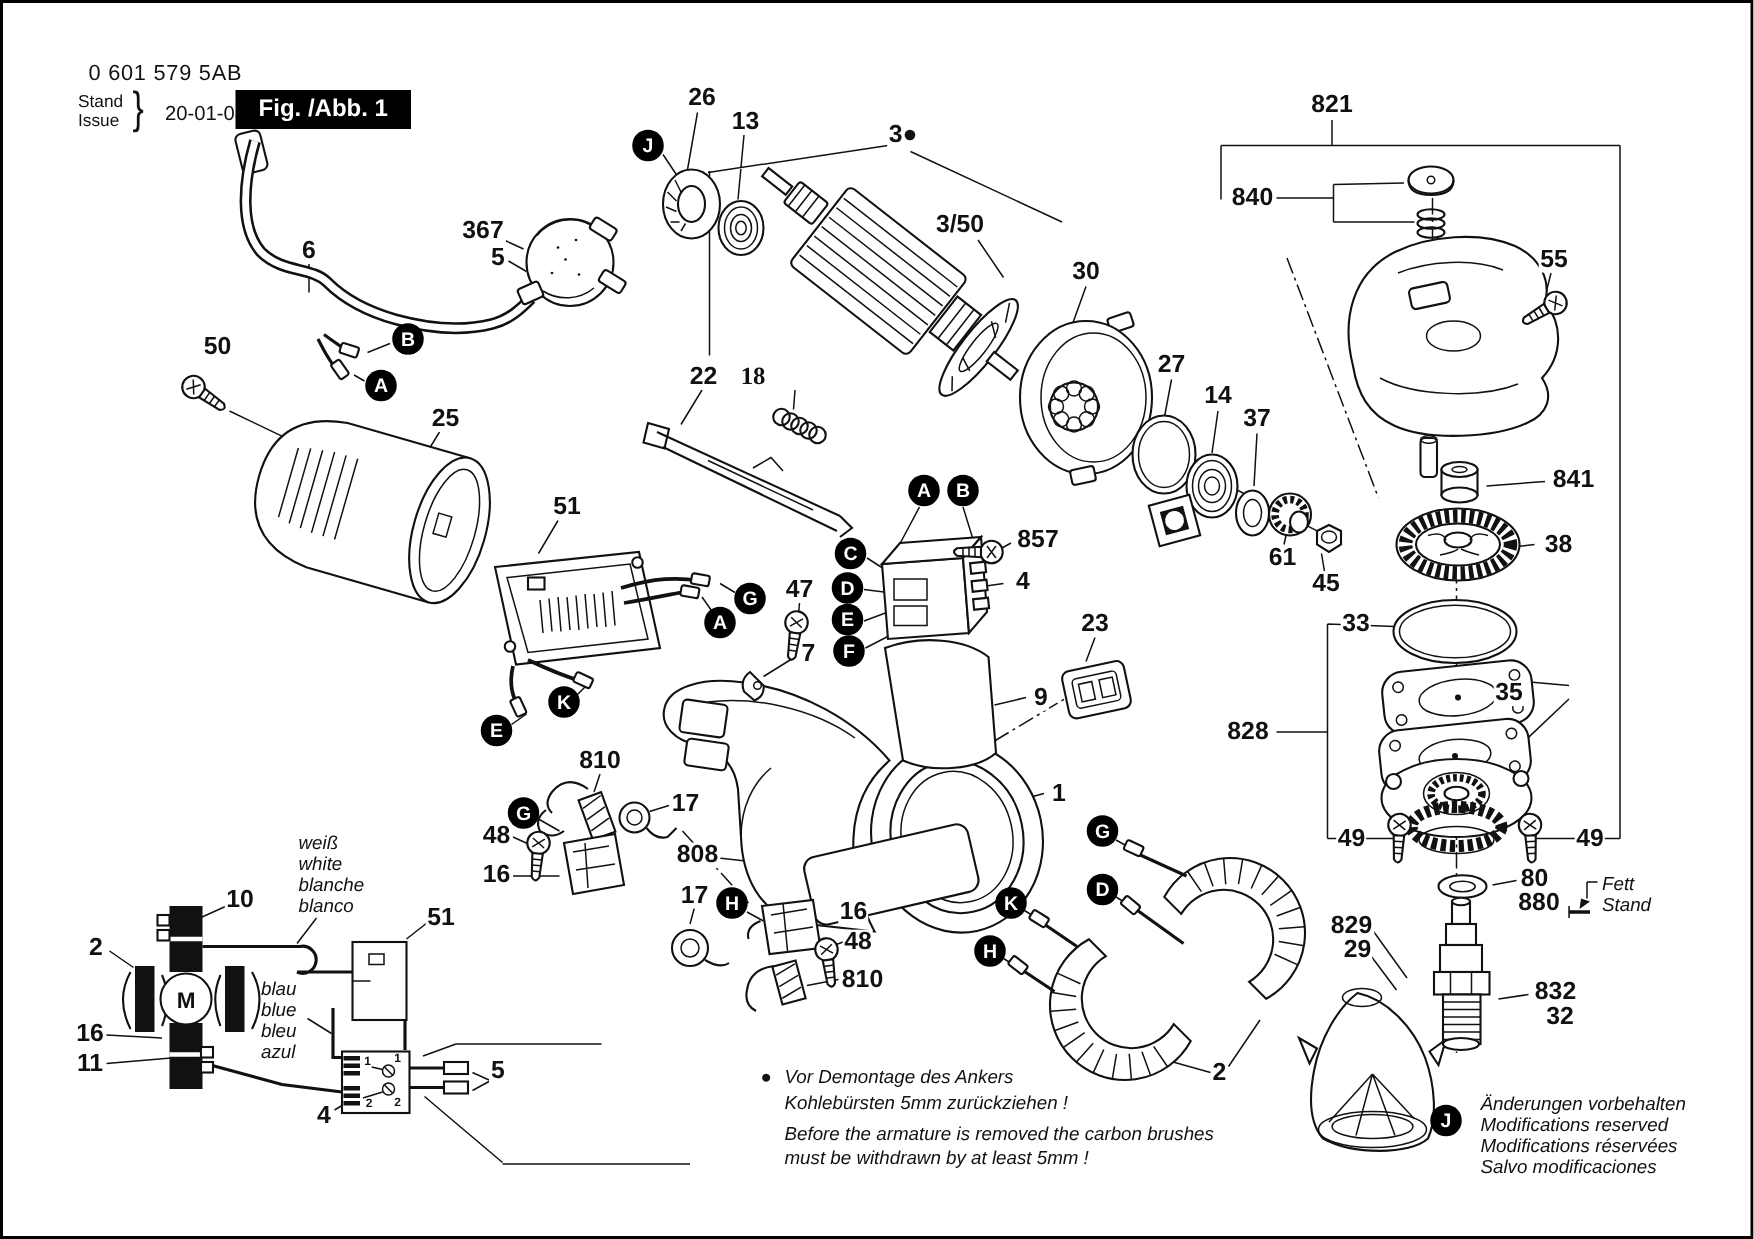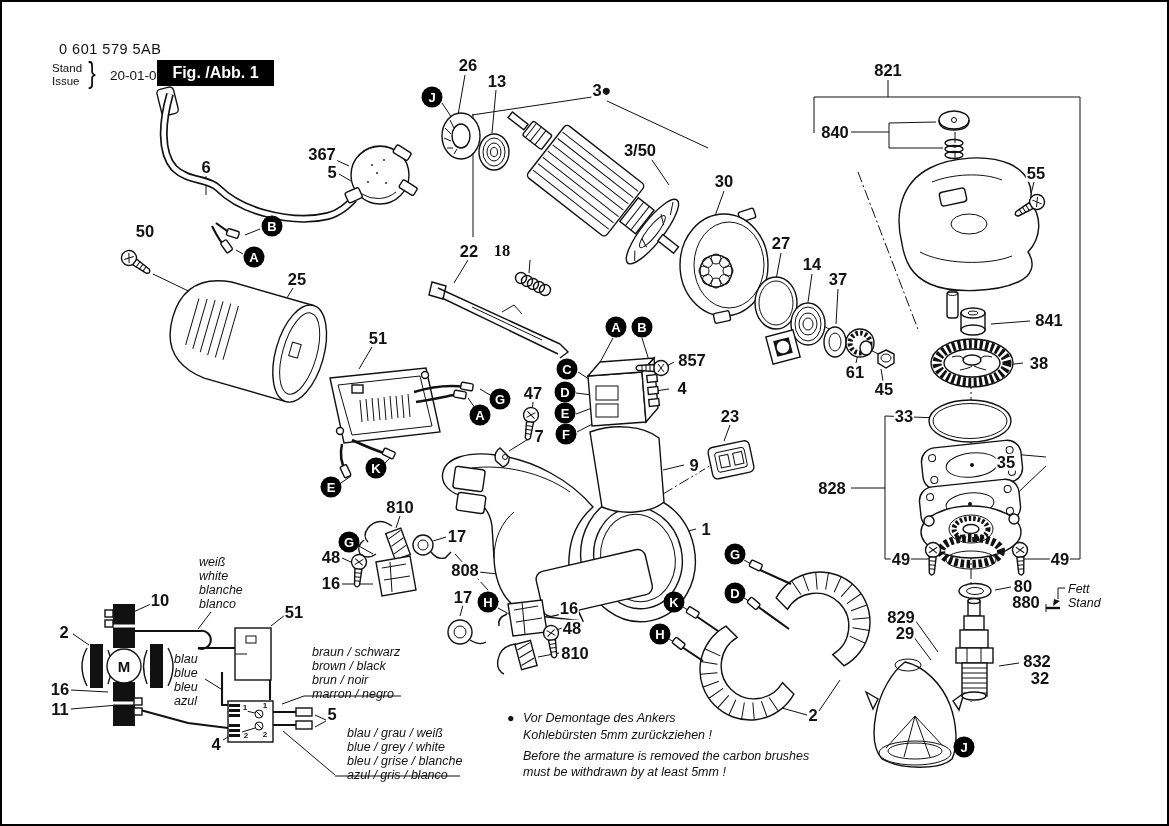--- a/index.html
+++ b/index.html
@@ -544,40 +544,34 @@
   <div>white</div>
   <div>blanche</div>
   <div>blanco</div>
 </div>
 <div class="tblock" style="left:172px;top:650px">
   <div>blau</div>
   <div>blue</div>
   <div>bleu</div>
   <div>azul</div>
 </div>
-<div class="tblock" style="left:310px;top:643px">
-  <div>braun / schwarz</div>
-  <div>brown / black</div>
-  <div>brun / noir</div>
-  <div>marron / negro</div>
-</div>
-<div class="tblock" style="left:345px;top:724px">
-  <div>blau / grau / weiß</div>
-  <div>blue / grey / white</div>
-  <div>bleu / grise / blanche</div>
-  <div>azul / gris / blanco</div>
-</div>
 
 <div class="tblock" style="left:1066px;top:580px">
   <div>Fett</div>
   <div>Stand</div>
 </div>
 
 <div>
   <div class="tblock" style="left:505px;top:709px">●</div>
   <div class="tblock" style="left:521px;top:709px">Vor Demontage des Ankers</div>
   <div class="tblock" style="left:521px;top:726px">Kohlebürsten 5mm zurückziehen !</div>
   <div class="tblock" style="left:521px;top:747px">Before the armature is removed the carbon brushes</div>
   <div class="tblock" style="left:521px;top:763px">must be withdrawn by at least 5mm !</div>
 </div>
 
+<div class="tblock" style="left:985px;top:727px">
+  <div>Änderungen vorbehalten</div>
+  <div>Modifications reserved</div>
+  <div>Modifications réservées</div>
+  <div>Salvo modificaciones</div>
+</div>
 
 </div>
 
 </body></html>

